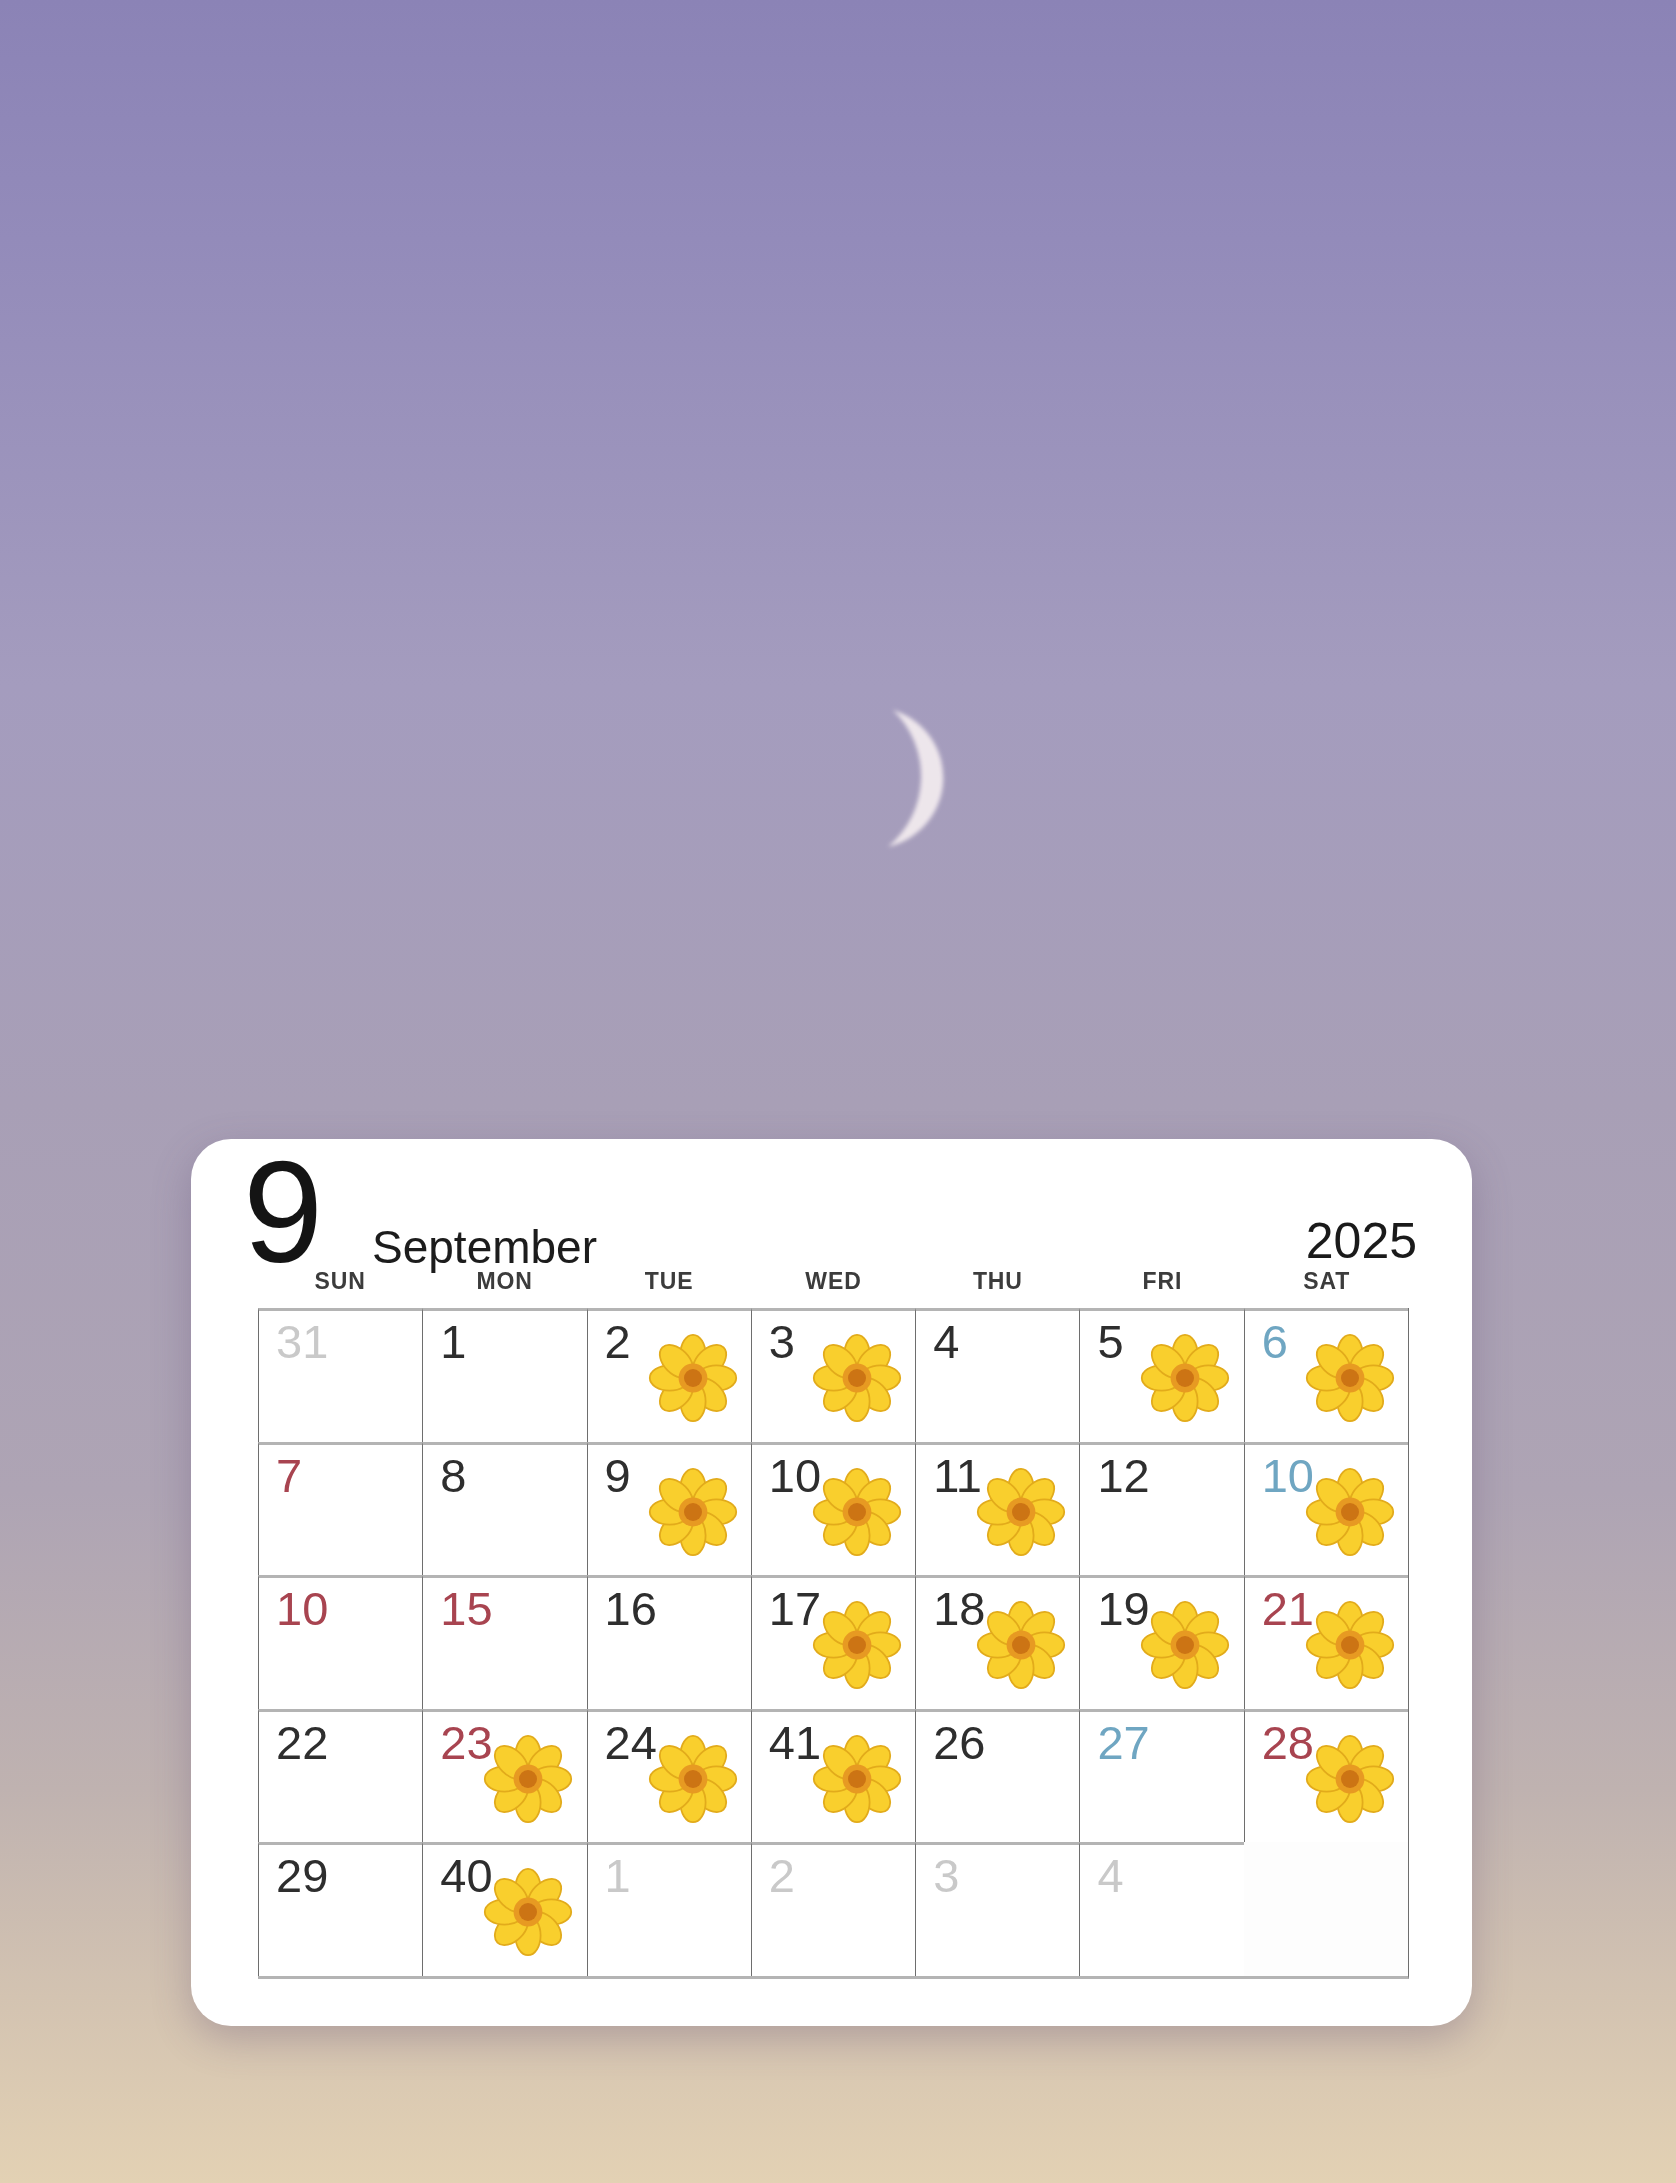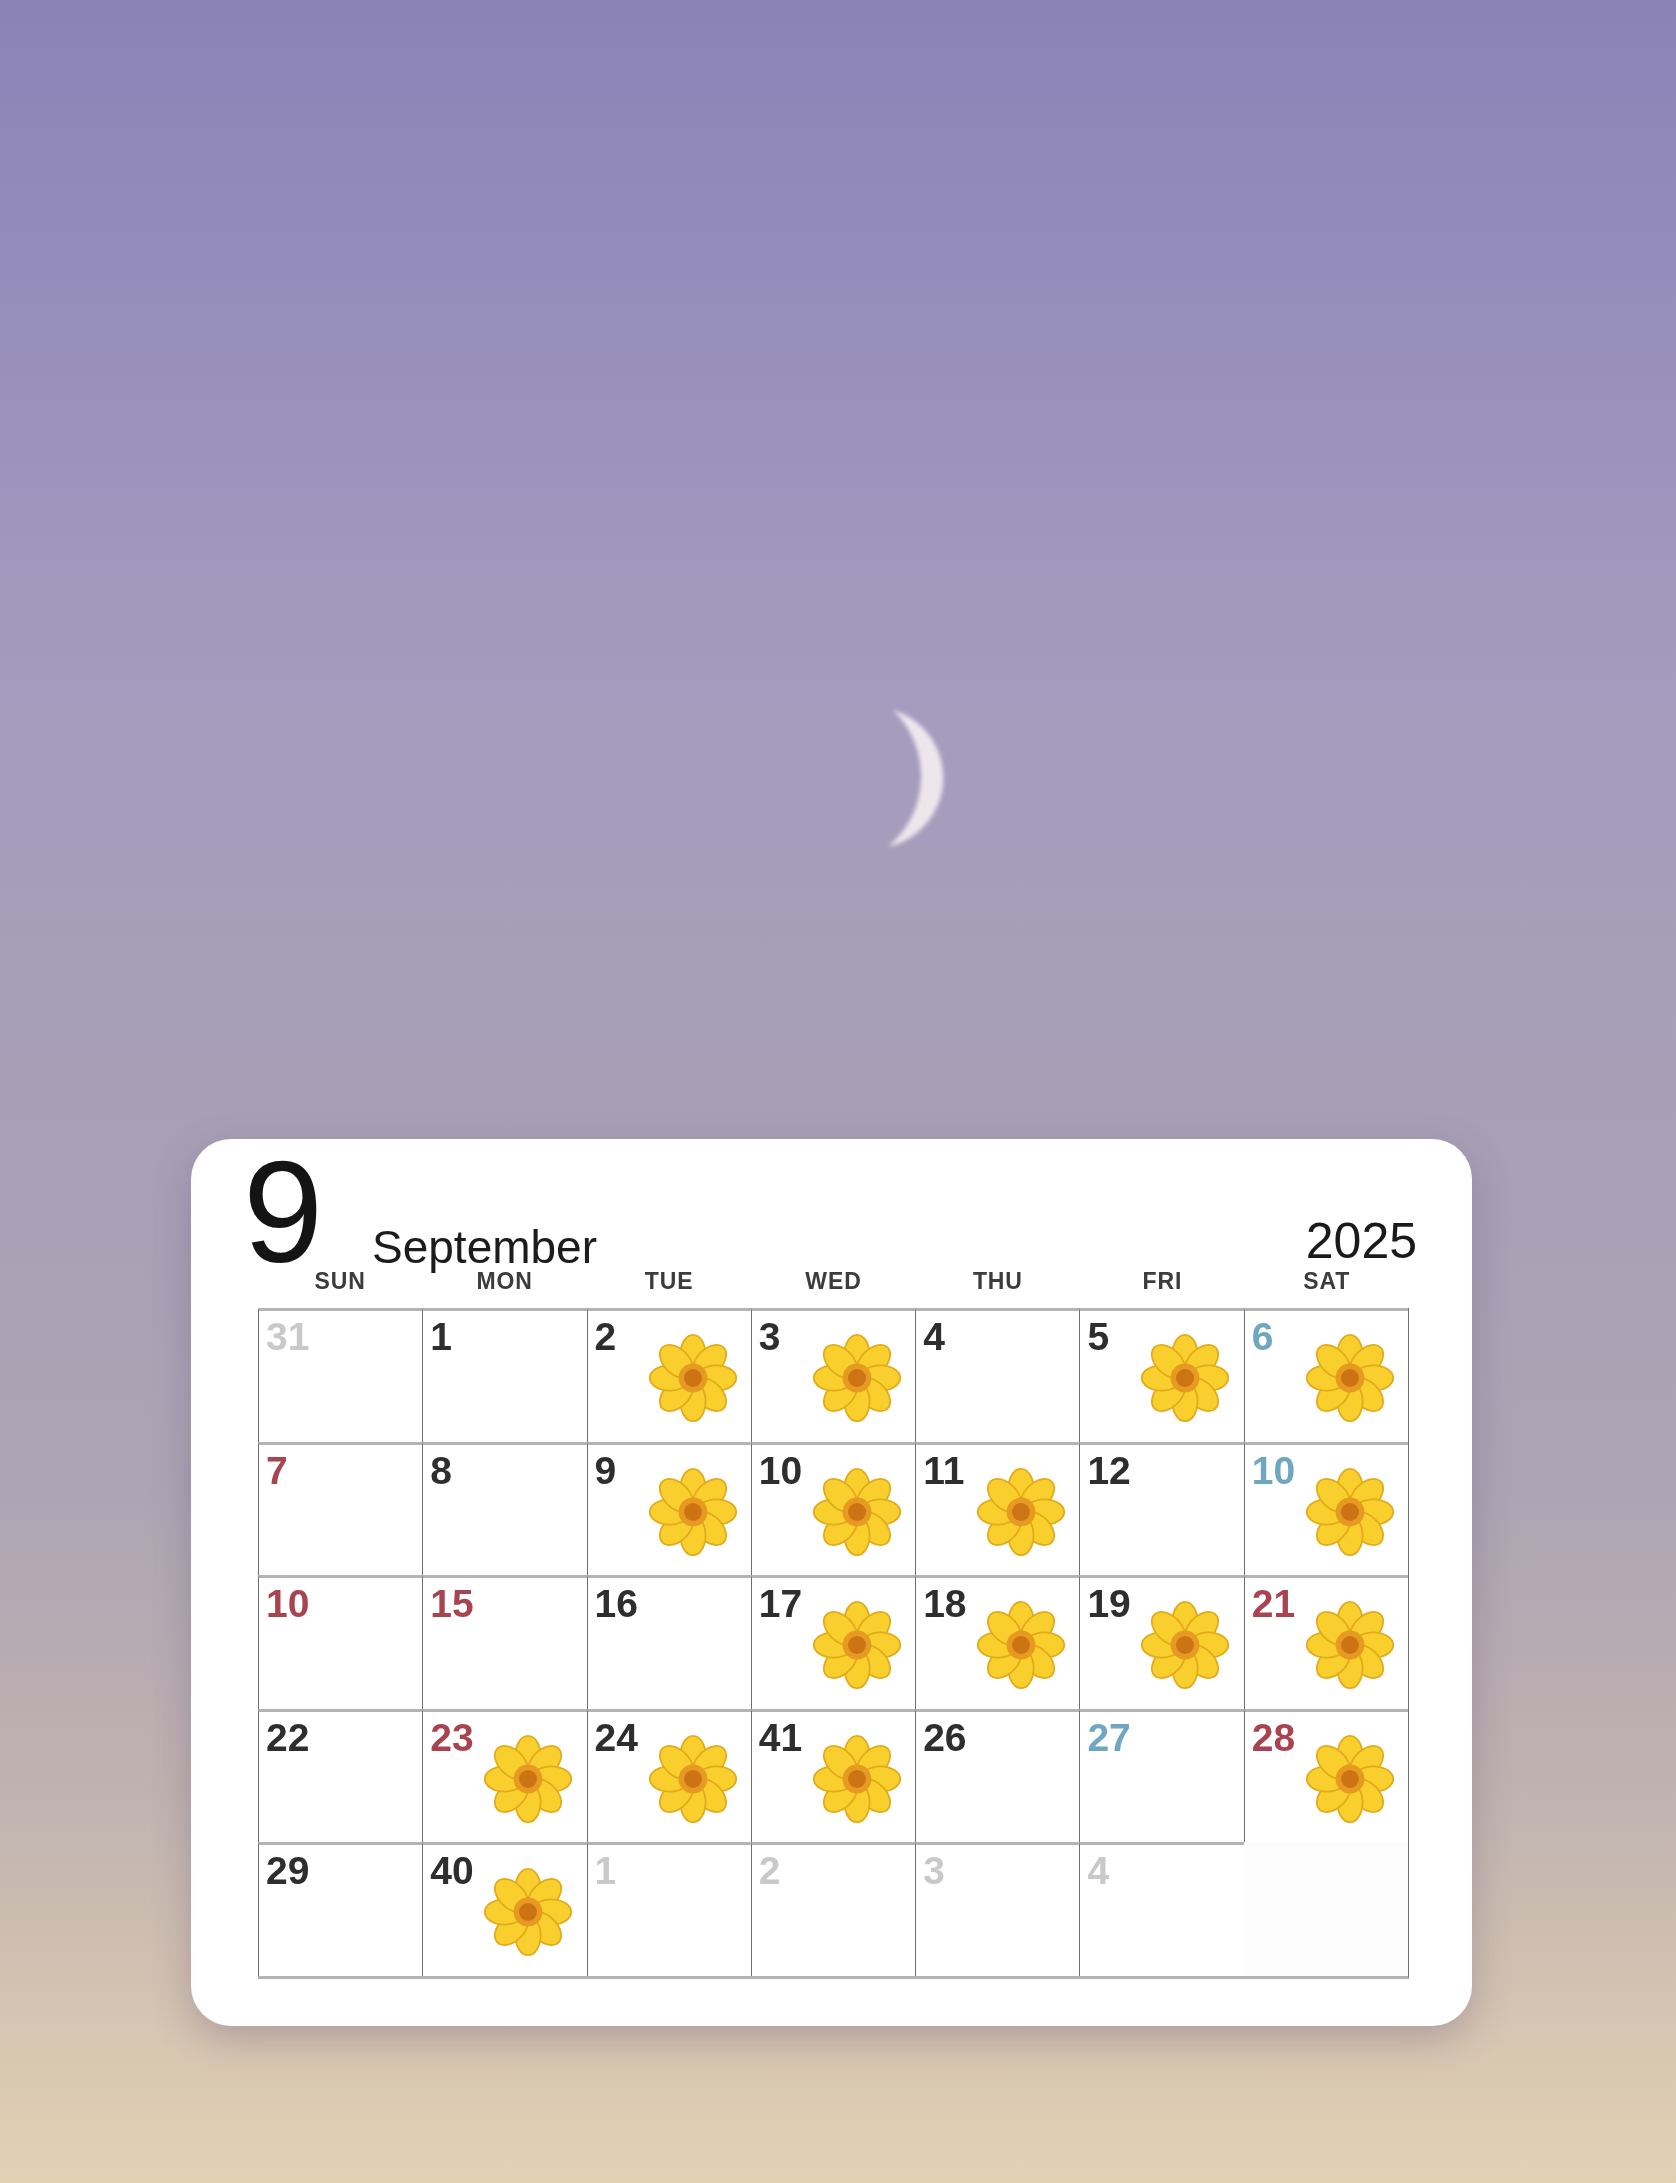--- a/index.html
+++ b/index.html
@@ -31,21 +31,21 @@
     letter-spacing:0.9px;color:#3c3c3c;}
   .wd-sun{color:var(--red);}
   .wd-sat{color:var(--sat);}
 
   .grid{position:absolute;left:67px;top:169px;width:1151px;height:671px;
     display:grid;grid-template-columns:repeat(7,1fr);grid-template-rows:repeat(5,1fr);
     border-right:1.7px solid #6e6e6e;border-bottom:3.5px solid #b4b4b4;background:#fdfdfd;
     box-sizing:border-box;}
   .cell{position:relative;border-left:1.7px solid #6e6e6e;border-top:3.5px solid #b4b4b4;
     box-sizing:border-box;background:#ffffff;}
-  .num{position:absolute;top:6.1px;left:7px;font-size:39px;line-height:1.05;font-weight:bold;}
+  .num{position:absolute;top:6.1px;left:17px;font-size:47px;line-height:1.05;}
   .c-normal{color:#2e2e2e;}
   .c-red{color:var(--red);}
   .c-sat{color:var(--sat);}
   .c-muted{color:#c9c9c9;}
   .cell-flower{position:absolute;left:60px;top:22px;width:90px;height:90px;}
 </style>
 </head>
 <body>
 
 <div class="screen">

